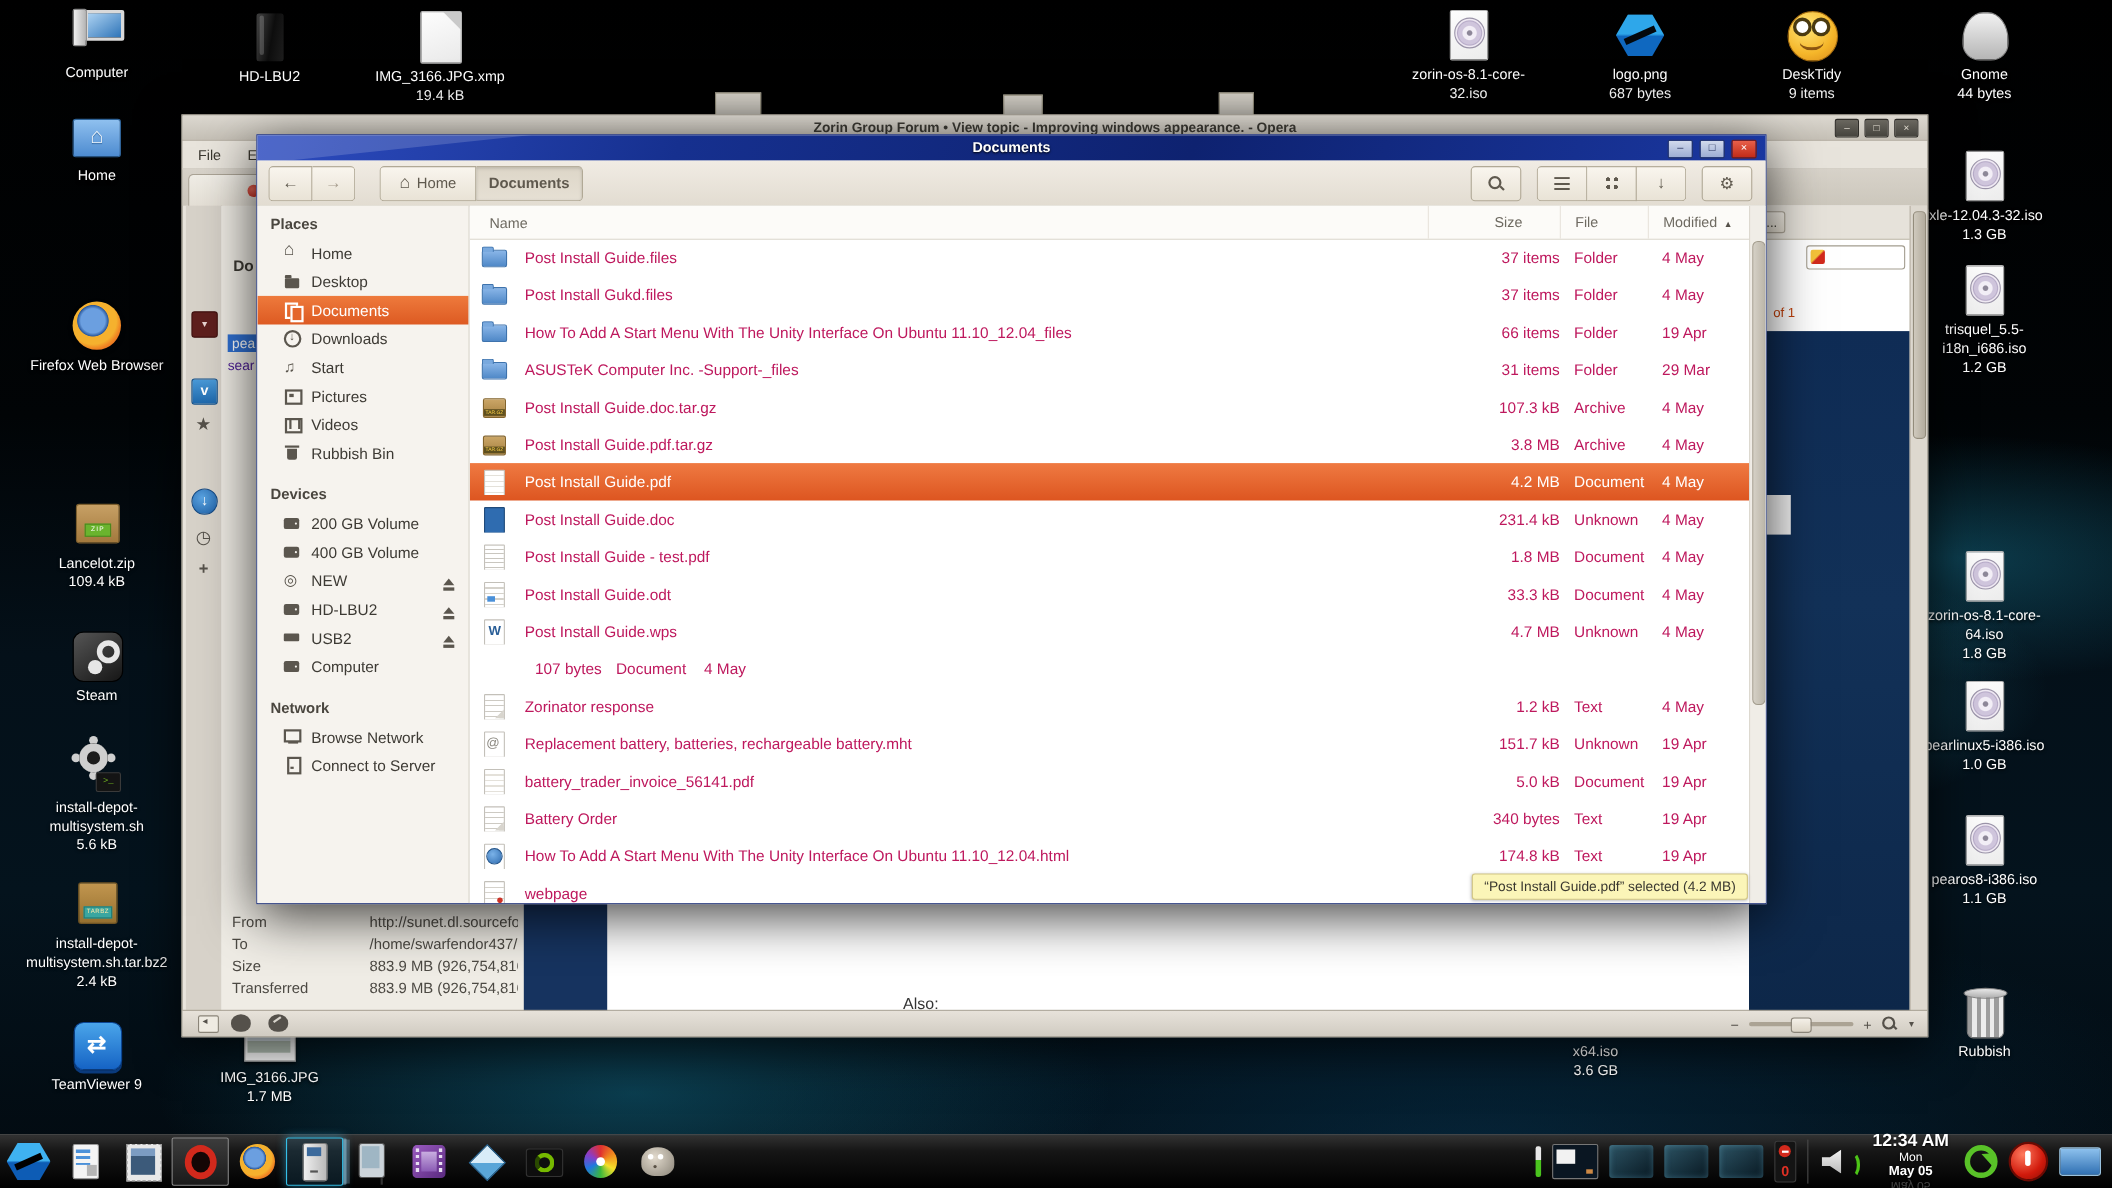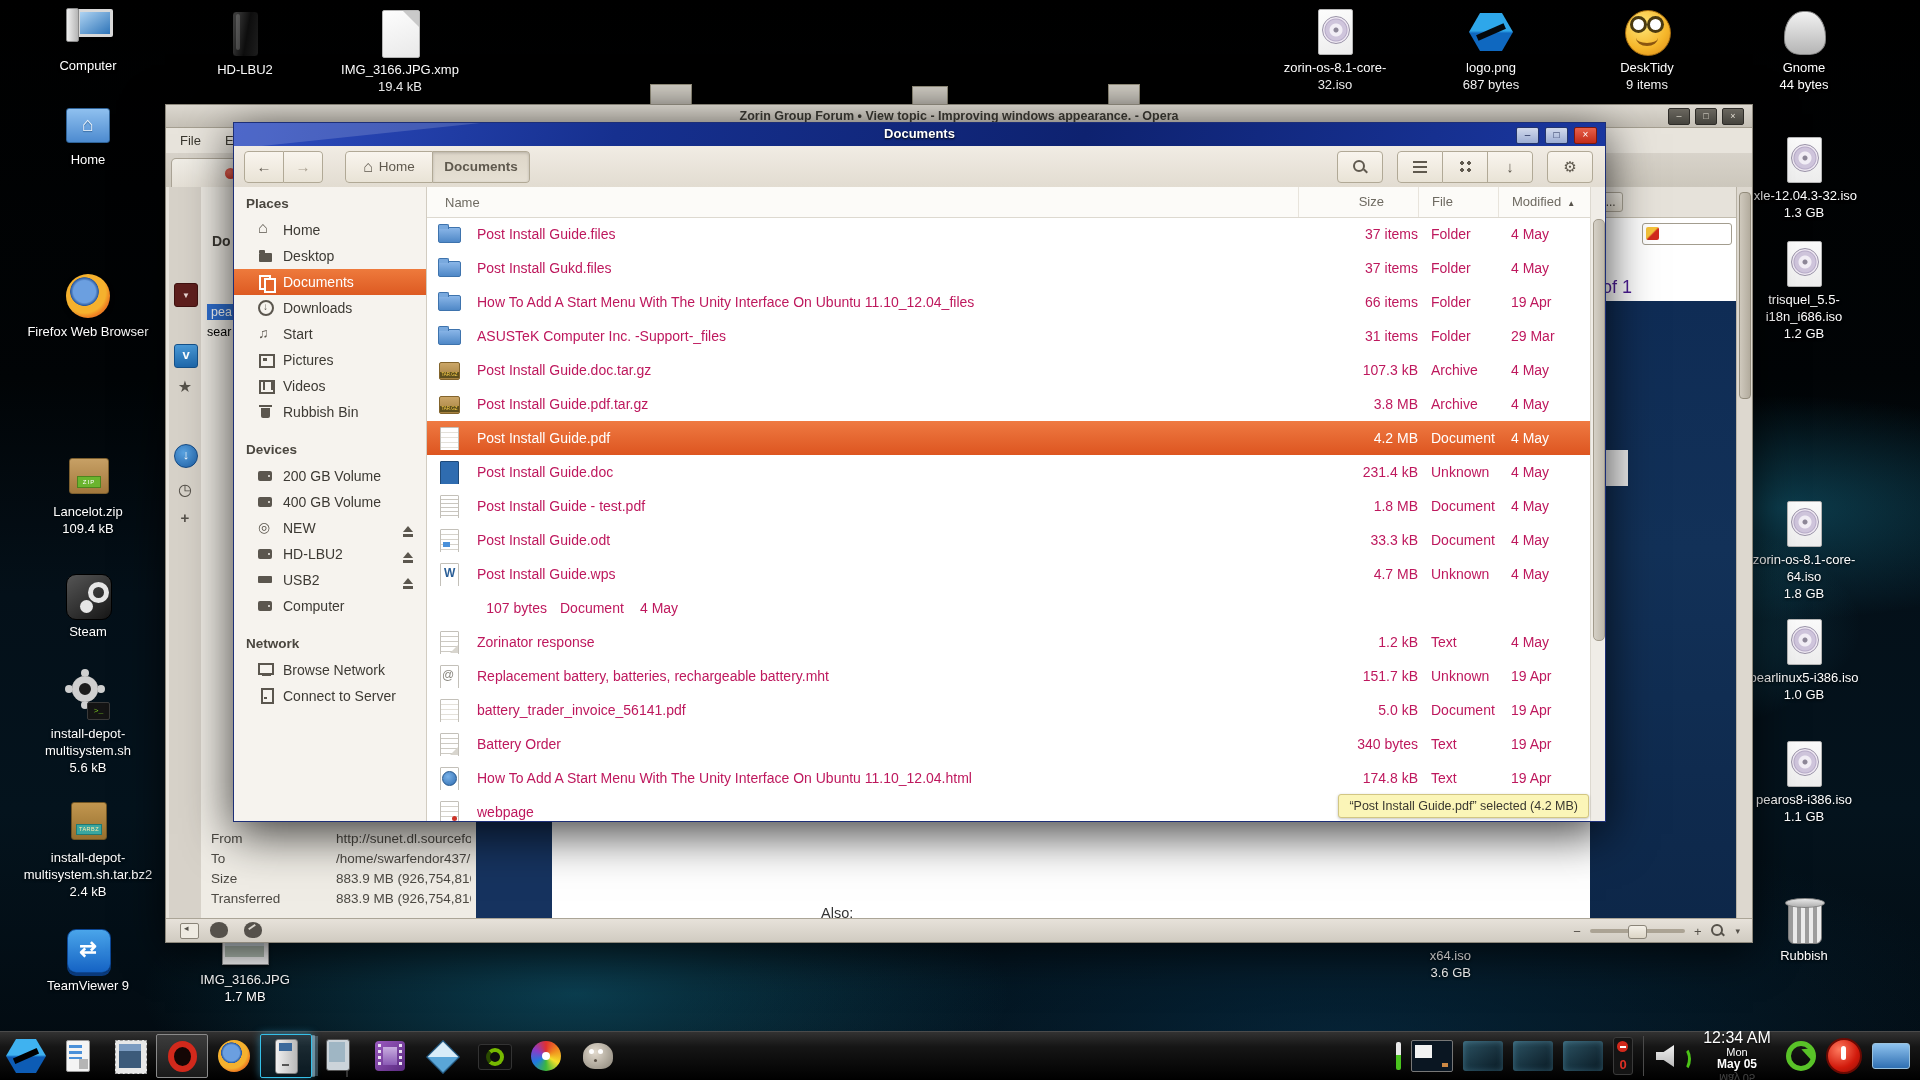--- a/index.html
+++ b/index.html
@@ -90,35 +90,35 @@
   .pic.star{top:189px}
   .pic.dl{top:257px;border-radius:50%;background:radial-gradient(circle at 40% 35%,#5aa4e2,#1d5ea4);border:1px solid #154a84}
   .pic.dl::before{content:"↓";color:#fff;font-weight:bold;font-size:13px;line-height:20px}
   .pic.clock::before{content:"◷";color:#55514a;font-size:16px;line-height:22px}
   .pic.clock{top:292px}
   .pic.plus::before{content:"+";color:#55514a;font-weight:bold;font-size:15px;line-height:20px}
   .pic.plus{top:321px}
   .op-panel{position:absolute;left:35px;top:82px;width:275px;bottom:23px;background:#efece5;border-right:1px solid #b9b3a6}
   .op-panel-heading{position:absolute;left:11px;top:46px;font-size:14px;font-weight:bold;color:#3c3933}
   .op-sel{position:absolute;left:6px;top:117px;background:#2f6fd0;color:#fff;font-size:12.5px;padding:1px 4px}
-  .op-searchhint{position:absolute;left:6px;top:138px;color:#000000;font-size:12.5px}
+  .op-searchhint{position:absolute;left:6px;top:138px;color:#4c1d95;font-size:12.5px}
   .op-dl-rows{position:absolute;left:10px;bottom:10px;width:260px;font-size:13.5px;color:#4c4943;overflow:hidden}
   .op-dl-row{display:flex;height:20px;line-height:20px}
   .op-dl-label{width:125px;flex:none}
   .op-dl-value{white-space:nowrap}
   .op-page{position:absolute;left:310px;top:82px;right:15px;bottom:23px;background:#fff;overflow:hidden}
   .op-navyblock{position:absolute;left:0;bottom:0;width:76px;height:98px;background:#16335f}
   .forum-text{position:absolute;left:345px;font-size:14.5px;color:#333}
   .forum-text.also{top:718px}
   .op-rightbar{position:absolute;right:15px;top:82px;width:147px;height:30px;background:#e6e2da;border-bottom:1px solid #c2bcae;display:flex;align-items:center;gap:6px;padding-left:8px}
   .op-ubtn{font-size:12px;color:#46423a;background:linear-gradient(#f4f0e8,#e2dccf);border:1px solid #aaa395;border-radius:3px;padding:2px 6px}
   .op-findfield{position:absolute;right:20px;top:118px;width:88px;height:20px;background:#fff;border:1px solid #a39d8f;border-radius:3px}
   .op-findfield::before{content:"";position:absolute;left:3px;top:3px;width:13px;height:13px;border-radius:2px;background:linear-gradient(135deg,#f5c33a 0 45%,#d2291c 55% 100%)}
   .op-whiteband{position:absolute;right:15px;top:148px;width:147px;height:48px;background:#fff}
-  .op-counter{position:absolute;right:120px;top:172px;font-size:18px;color:#4c1d95}
+  .op-counter{position:absolute;right:120px;top:172px;font-size:12px;color:#c2410c}
   .op-rightnavy{position:absolute;right:15px;top:196px;width:147px;bottom:23px;background:linear-gradient(180deg,#0f2c55,#123158 40%,#0d2749)}
   .op-notch{position:absolute;left:4px;top:149px;width:34px;height:36px;background:#f2f2f2}
   .op-vscroll{position:absolute;right:0;top:82px;width:15px;bottom:23px;background:#ddd8cf;border-left:1px solid #b9b3a6}
   .op-vthumb{position:absolute;left:2px;top:5px;width:10px;height:205px;background:linear-gradient(90deg,#cfc9bd,#b3ac9e);border:1px solid #938c7c;border-radius:4px}
   .op-status{position:absolute;left:0;right:0;bottom:0;height:23px;background:linear-gradient(180deg,#e7e2da,#d0cbc1);border-top:1px solid #aba597}
   .sb-toggle{position:absolute;left:14px;top:4px;width:17px;height:14px;border:1px solid #8a8478;border-radius:2px;background:#efebe2}
   .sb-toggle::before{content:"◂";position:absolute;left:3px;top:-1px;font-size:9px;color:#55514a}
   .sb-circle{position:absolute;top:3px;width:18px;height:16px;border-radius:50% 50% 45% 45%;background:#55514b}
   .sb-circle.c1{left:44px}.sb-circle.c2{left:78px}
   .sb-circle.c2::after{content:"";position:absolute;left:4px;top:4px;width:8px;height:2px;background:#d8d4cc;transform:rotate(-35deg)}
@@ -276,21 +276,21 @@
   .dimicon{width:40px;height:30px;border-radius:3px;background:linear-gradient(135deg,rgba(60,130,160,.55),rgba(10,35,50,.65));box-shadow:inset 0 0 6px rgba(120,200,230,.35)}
   .stoplight{width:18px;height:36px;background:#141414;border:1px solid #3a3a3a;border-radius:3px;position:relative;text-align:center}
   .stoplight::before{content:"";position:absolute;left:3px;top:3px;width:11px;height:11px;border-radius:50%;background:#d2291c}
   .stoplight::after{content:"";position:absolute;left:6px;top:8px;width:6px;height:2px;background:#fff}
   .stop-num{position:absolute;left:0;right:0;bottom:2px;color:#e03024;font-weight:bold;font-size:13px}
   .traysep{width:1px;height:40px;background:#4a4a4a}
   .speaker{position:relative;width:34px;height:34px}
   .speaker::before{content:"";position:absolute;left:2px;top:6px;width:18px;height:22px;background:linear-gradient(180deg,#f2f2f2,#b9b9b9);clip-path:polygon(0 32%,42% 32%,100% 0,100% 100%,42% 68%,0 68%)}
   .speaker::after{content:"";position:absolute;left:22px;top:8px;width:9px;height:18px;border:3px solid transparent;border-right:3px solid #4cc417;border-radius:50%}
   .clockbox{text-align:center;color:#fff;line-height:1.05;text-shadow:0 1px 2px #000;min-width:78px}
-  .clock-time{font-size:16px;font-weight:normal}
+  .clock-time{font-size:16px;font-weight:bold}
   .clock-day{font-size:11px}
   .clock-date{font-size:12px;font-weight:bold}
   .clock-reflect{font-size:11px;transform:scaleY(-1);opacity:.25}
   .tb-restart{position:relative;width:30px;height:30px;border:5px solid #59c228;border-radius:50%;box-sizing:border-box}
   .tb-restart::after{content:"";position:absolute;right:-9px;top:-4px;border:7px solid transparent;border-left:9px solid #59c228;transform:rotate(-42deg)}
   .tb-power{position:relative;width:32px;height:32px;border-radius:50%;background:radial-gradient(circle at 35% 30%,#ff7a5e,#d11a0c 60%,#8c0e05);border:2px solid #6a0a03}
   .tb-power::before{content:"";position:absolute;left:13px;top:6px;width:5px;height:14px;background:#fff;border-radius:3px}
   .showdesk{width:36px;height:24px;border-radius:3px;background:linear-gradient(180deg,#8ec2ee,#2f6fb2);border:1px solid #9ac2de}
 </style>
 </head>

